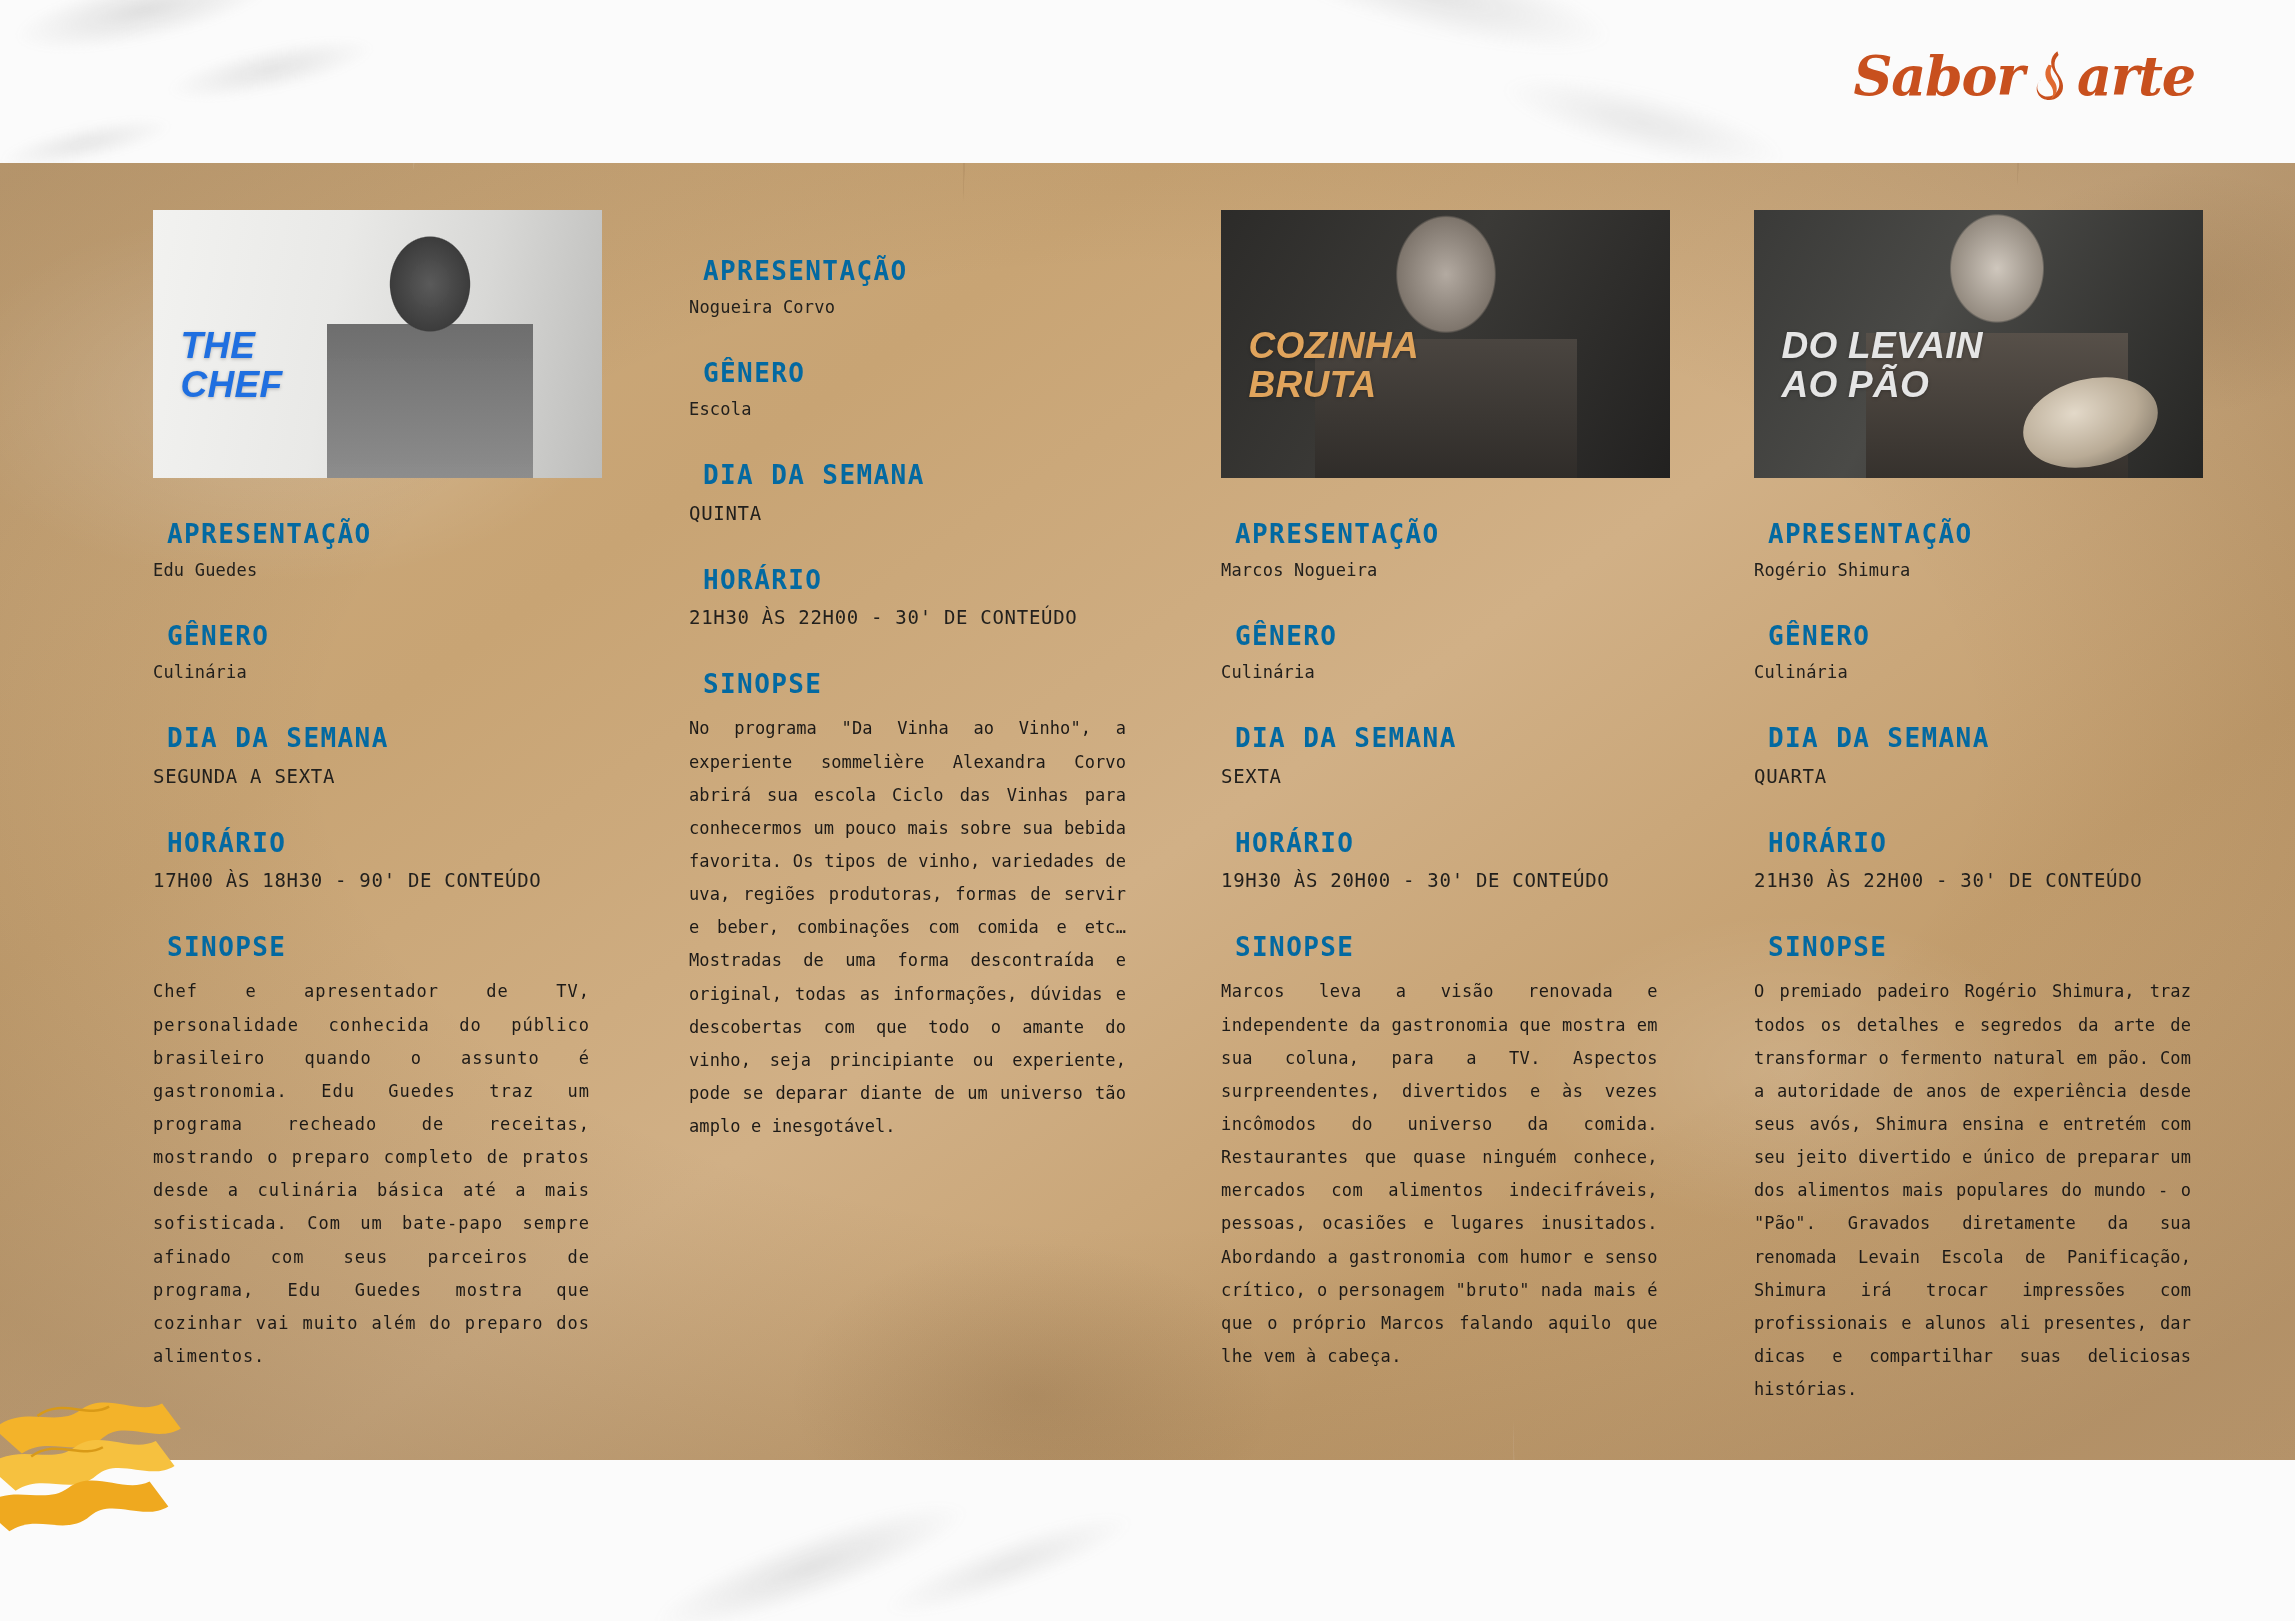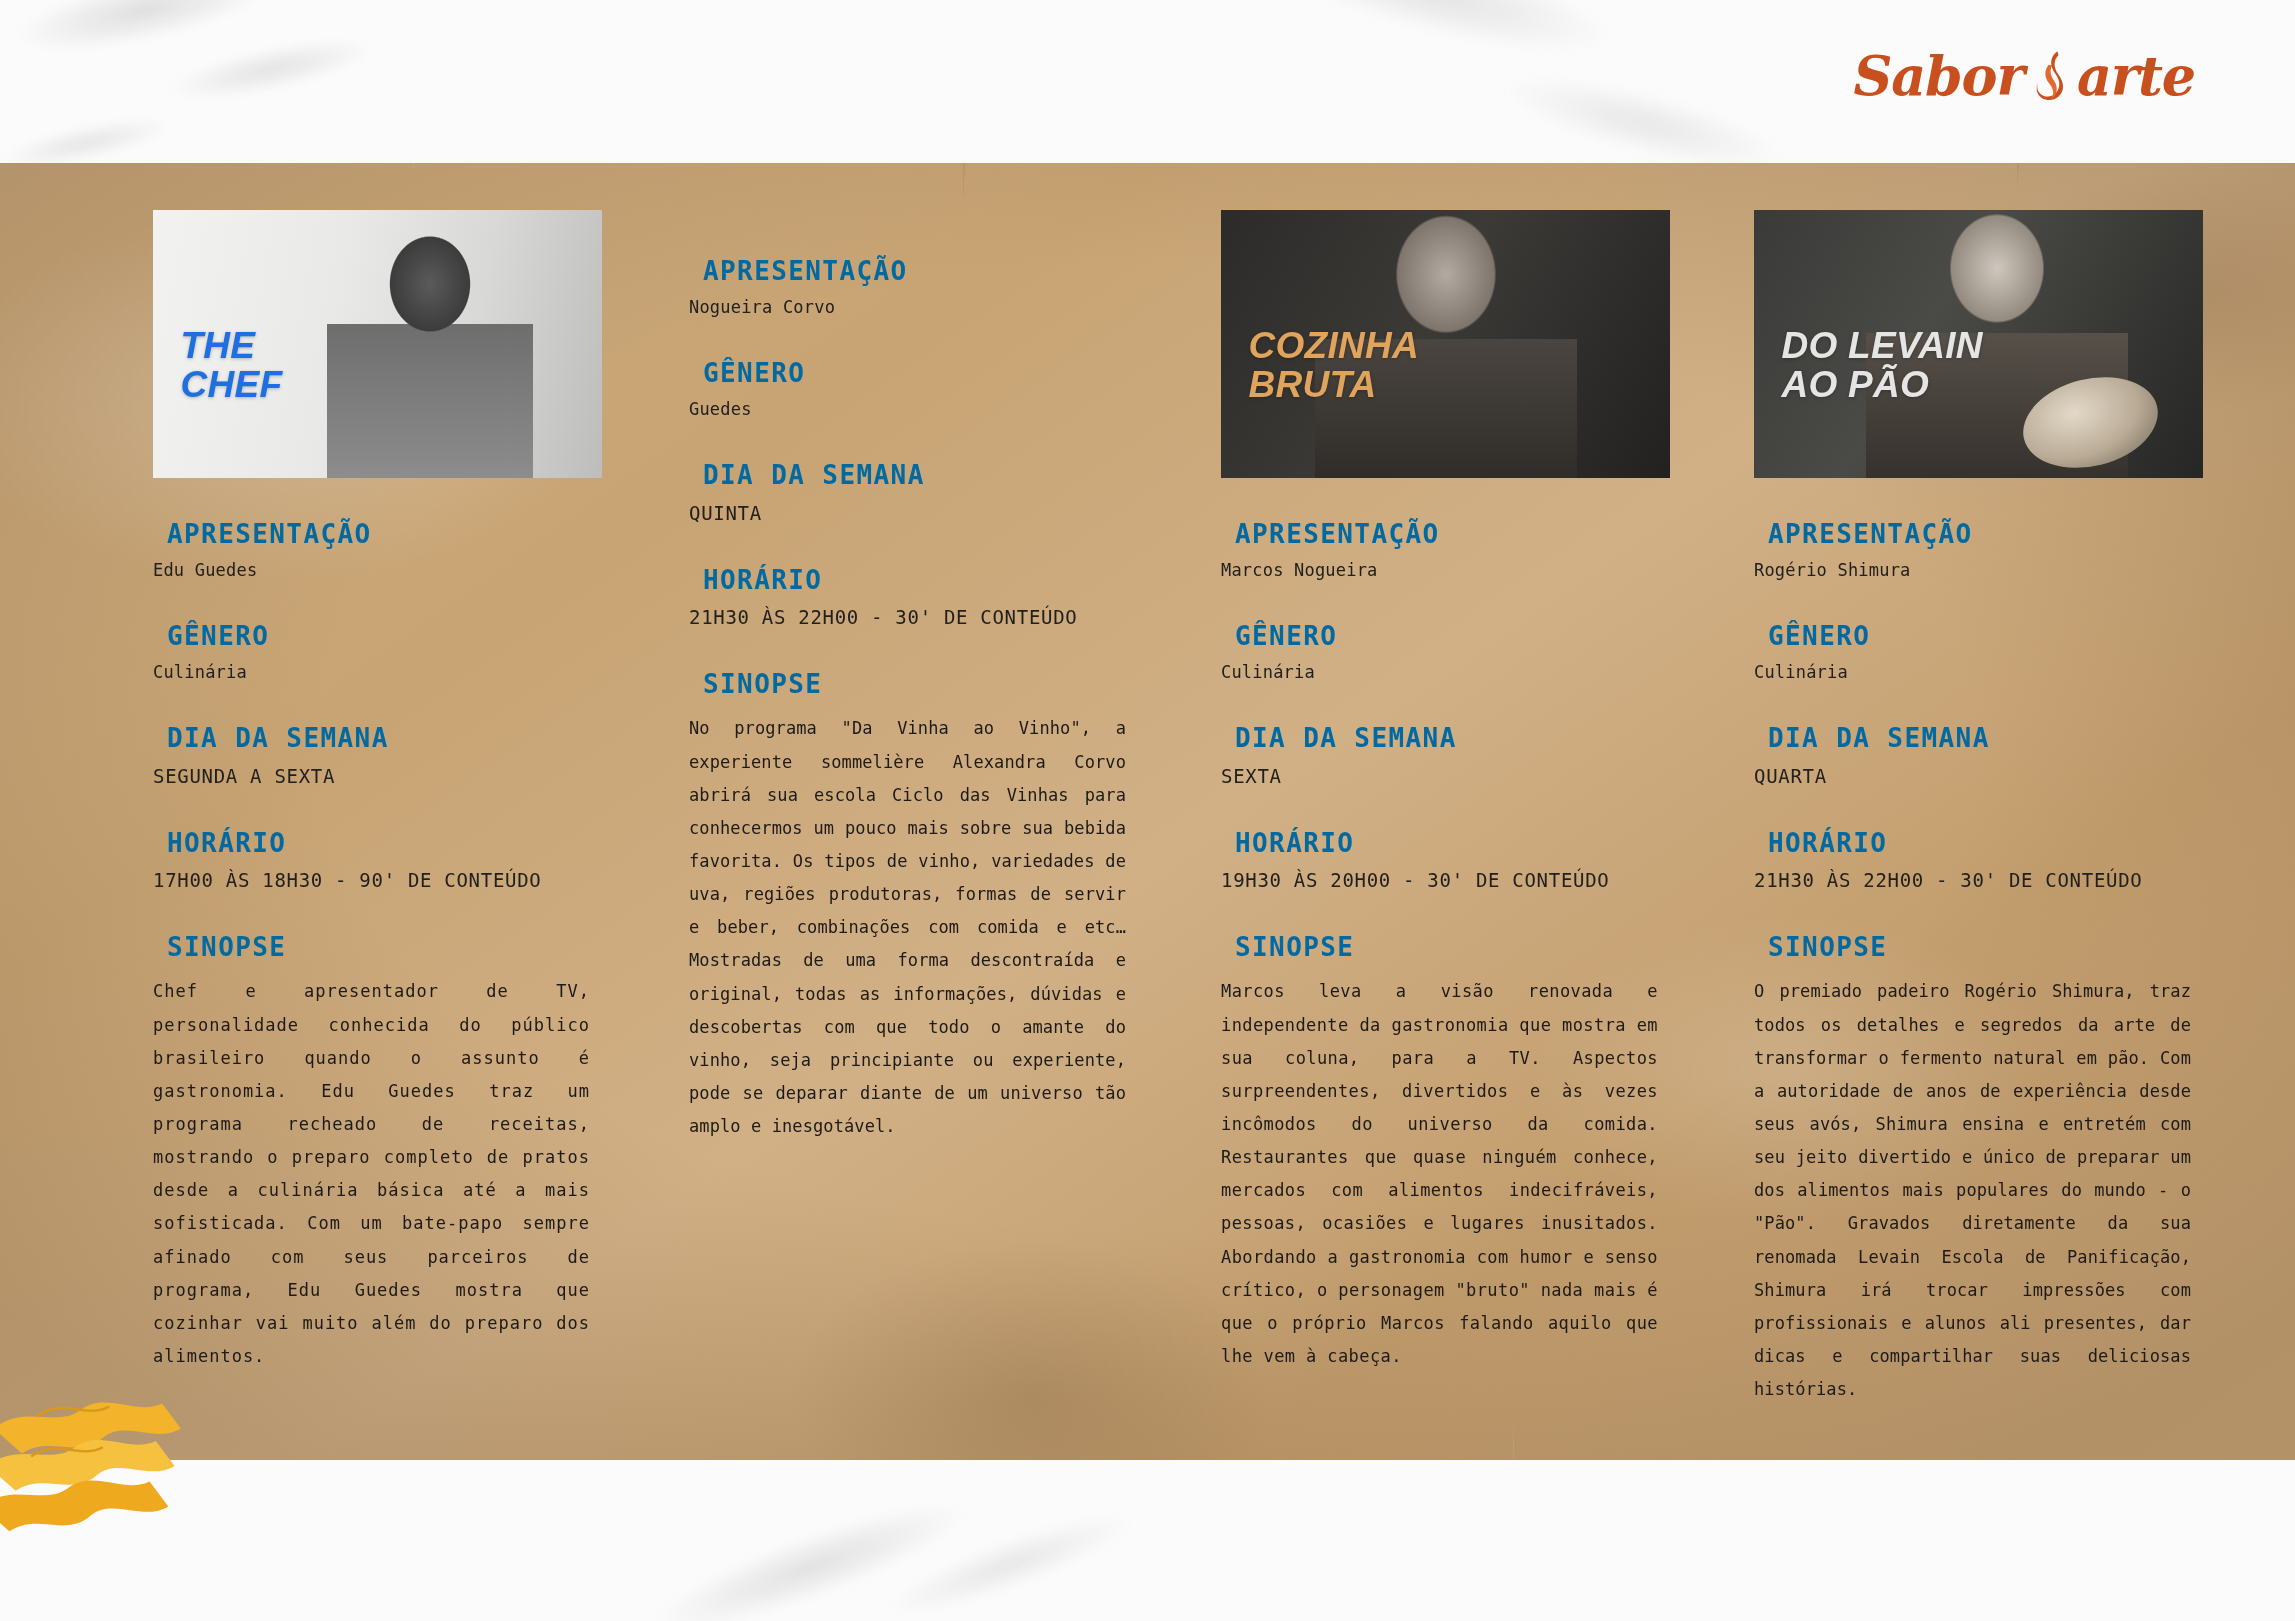--- a/index.html
+++ b/index.html
@@ -306,21 +306,21 @@
     </div>
 
     <div class="col col-1">
 
       <div class="field">
         <div class="f-label">APRESENTAÇÃO</div>
         <div class="f-value">Nogueira Corvo</div>
       </div>
       <div class="field">
         <div class="f-label">GÊNERO</div>
-        <div class="f-value">Guedes</div>
+        <div class="f-value">Escola</div>
       </div>
       <div class="field">
         <div class="f-label">DIA DA SEMANA</div>
         <div class="f-value caps">QUINTA</div>
       </div>
       <div class="field">
         <div class="f-label">HORÁRIO</div>
         <div class="f-value caps">21H30 ÀS 22H00 - 30' DE CONTEÚDO</div>
       </div>
       <div class="field">

